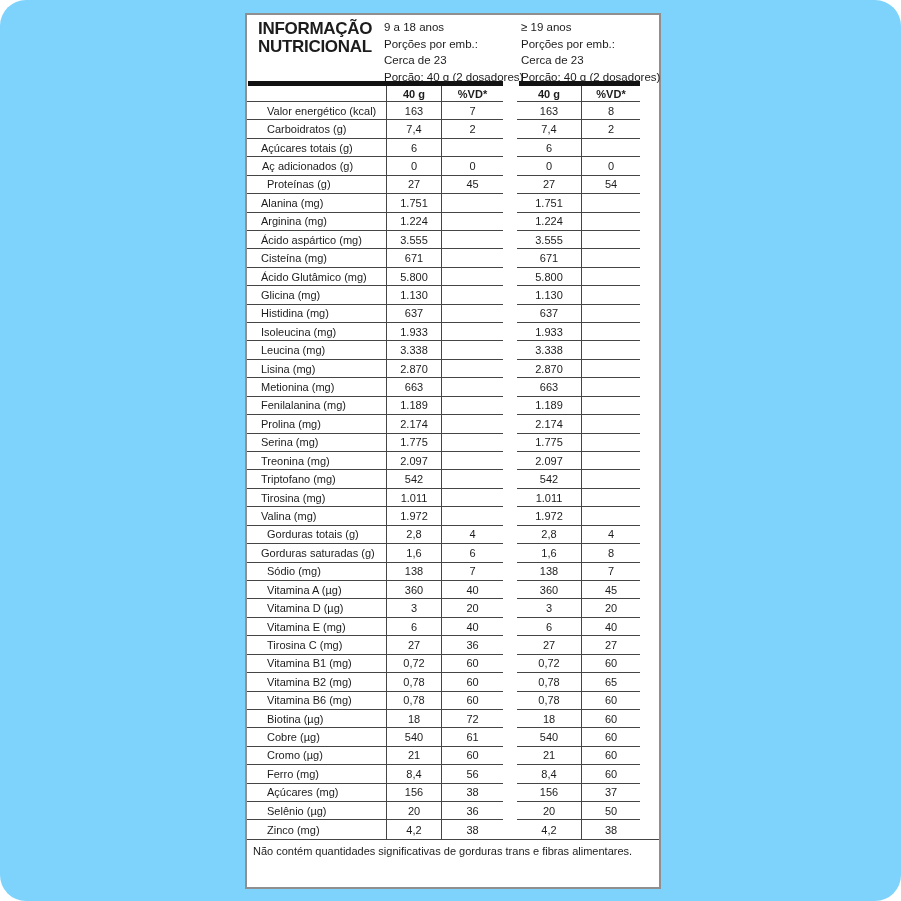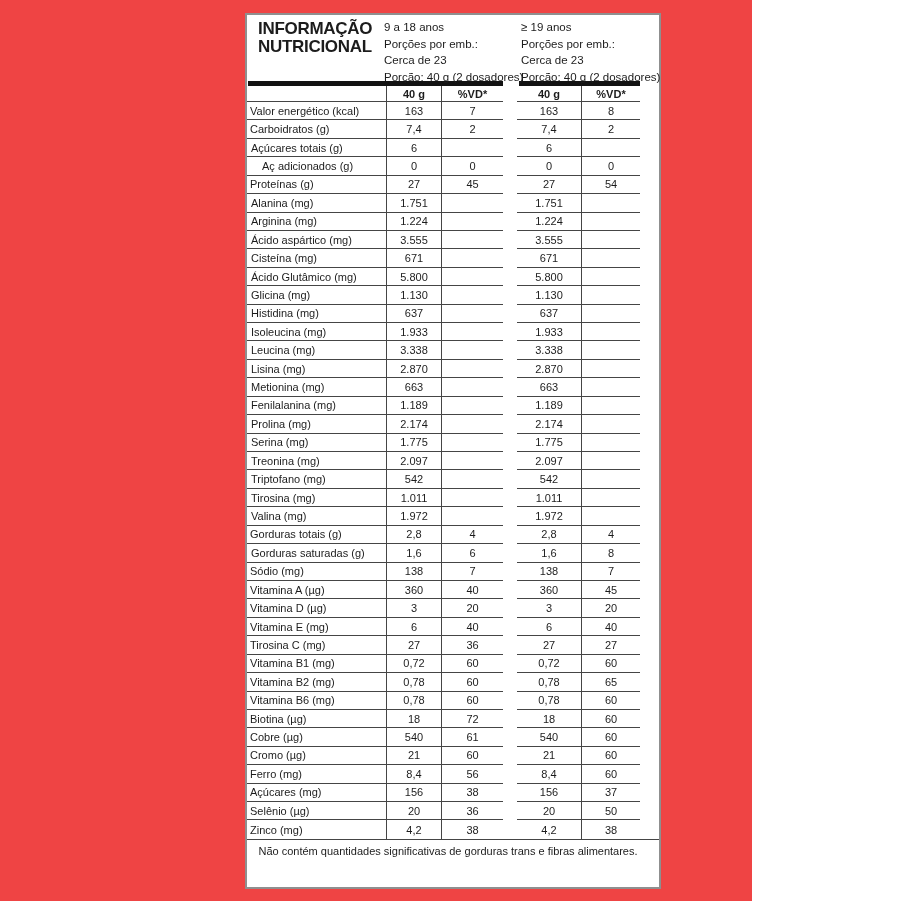--- a/index.html
+++ b/index.html
@@ -1,20 +1,21 @@
 <!DOCTYPE html>
 <html><head>
 <meta charset="utf-8">
 <style>
   * { margin:0; padding:0; box-sizing:border-box; }
   html,body { background:#ffffff; }
   .page {
-    position:relative; width:752px; height:901px; background:#ef4444;
+    position:relative; width:901px; height:901px; background:#7dd3fc;
     font-family:"Liberation Sans","DejaVu Sans",sans-serif; color:#1c1c1c;
     overflow:hidden;
+    border-radius:26px;
   }
   .box {
     position:absolute; left:245px; top:13px; width:416px; height:876px;
     border:2px solid #8f8f8f; background:#fff;
   }
   
   .head { position:relative; height:66px; }
   .title {
     position:absolute; left:11px; top:5px;
     font-size:17px; font-weight:bold; line-height:18px; letter-spacing:-0.3px;
@@ -24,39 +25,39 @@
   .hcol.gB { left:274px; width:138px; }
   
   .bars { display:flex; height:5px; }
   .bars .b1 { margin-left:1px; width:255px; background:#121212; }
   .bars .b2 { margin-left:16px; width:121px; background:#121212; }
   
   .trow { display:flex; height:18.425px; font-size:11px; }
   .colhead { height:16px; font-weight:bold; font-size:11px; }
   .cell { display:flex; align-items:center; overflow:hidden; }
   .lbl {
-    width:140px; padding-left:3px;
+    width:140px; padding-left:20px;
     border-right:1px solid #454545; border-bottom:1px solid #454545;
     white-space:nowrap;
   }
-  .ind1 { padding-left:4px; }
+  .ind1 { padding-left:14px; }
   .ind2 { padding-left:15px; }
   .val { justify-content:center; border-bottom:1px solid #454545; }
   .g1a { width:55px; border-right:1px solid #454545; }
   .g1b { width:61px; }
   .gapc { width:14px; }
   .g2a { width:65px; border-right:1px solid #454545; }
   .g2b { width:58px; }
   .rsp { flex:1; }
   #rows { height:737px; }
   #rows .trow:last-child .cell { border-bottom:none; }
   
   .foot {
     border-top:1px solid #454545; font-size:11px; height:24px;
-    padding:5px 16px 0 6px; white-space:nowrap;text-align:center;
+    padding:5px 16px 0 6px; white-space:nowrap;
   }
 </style>
 </head>
 <body>
 
 <div class="page">
   <div class="box">
 
     <div class="head">
       <div class="title">

